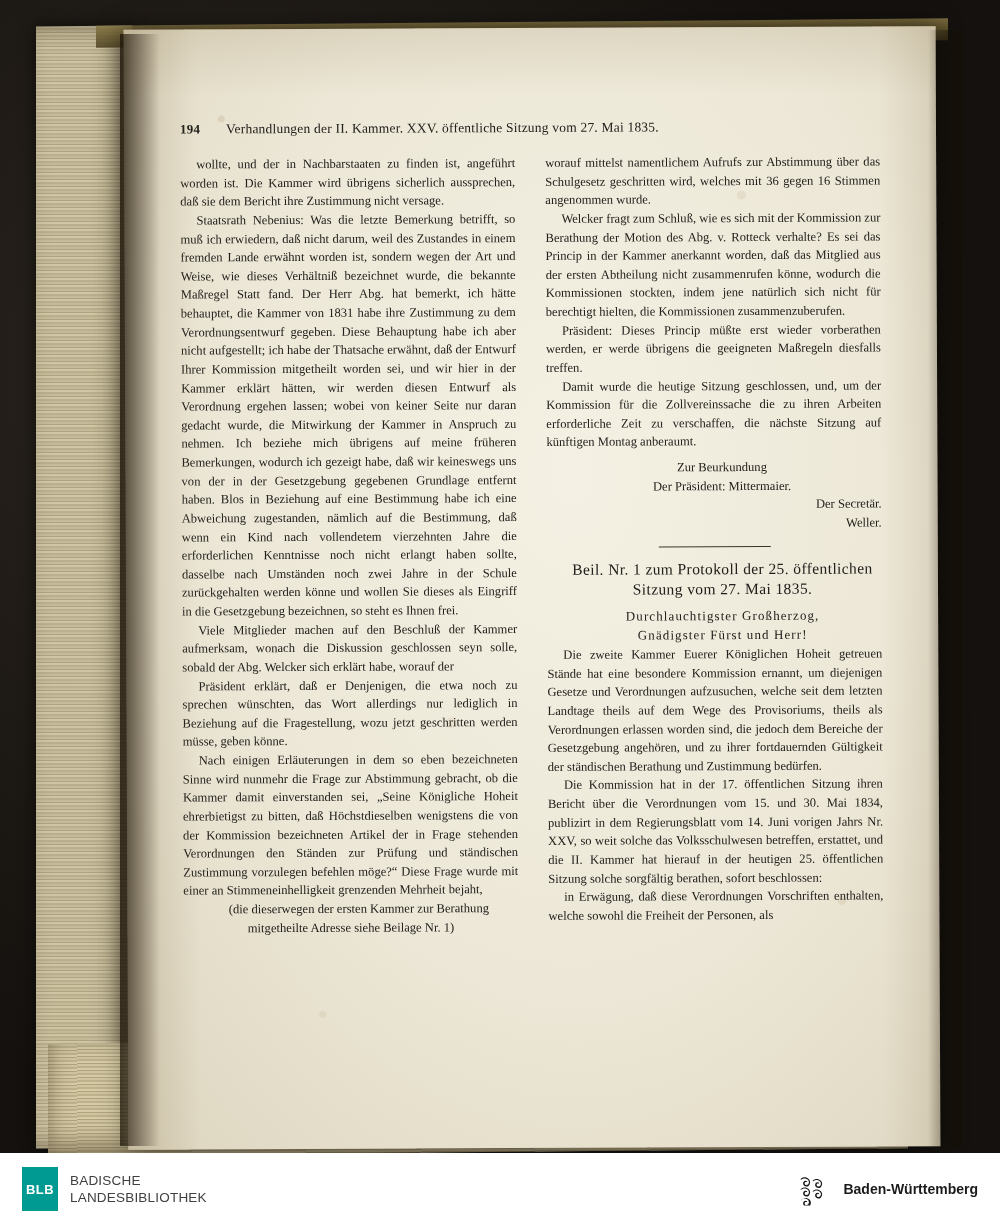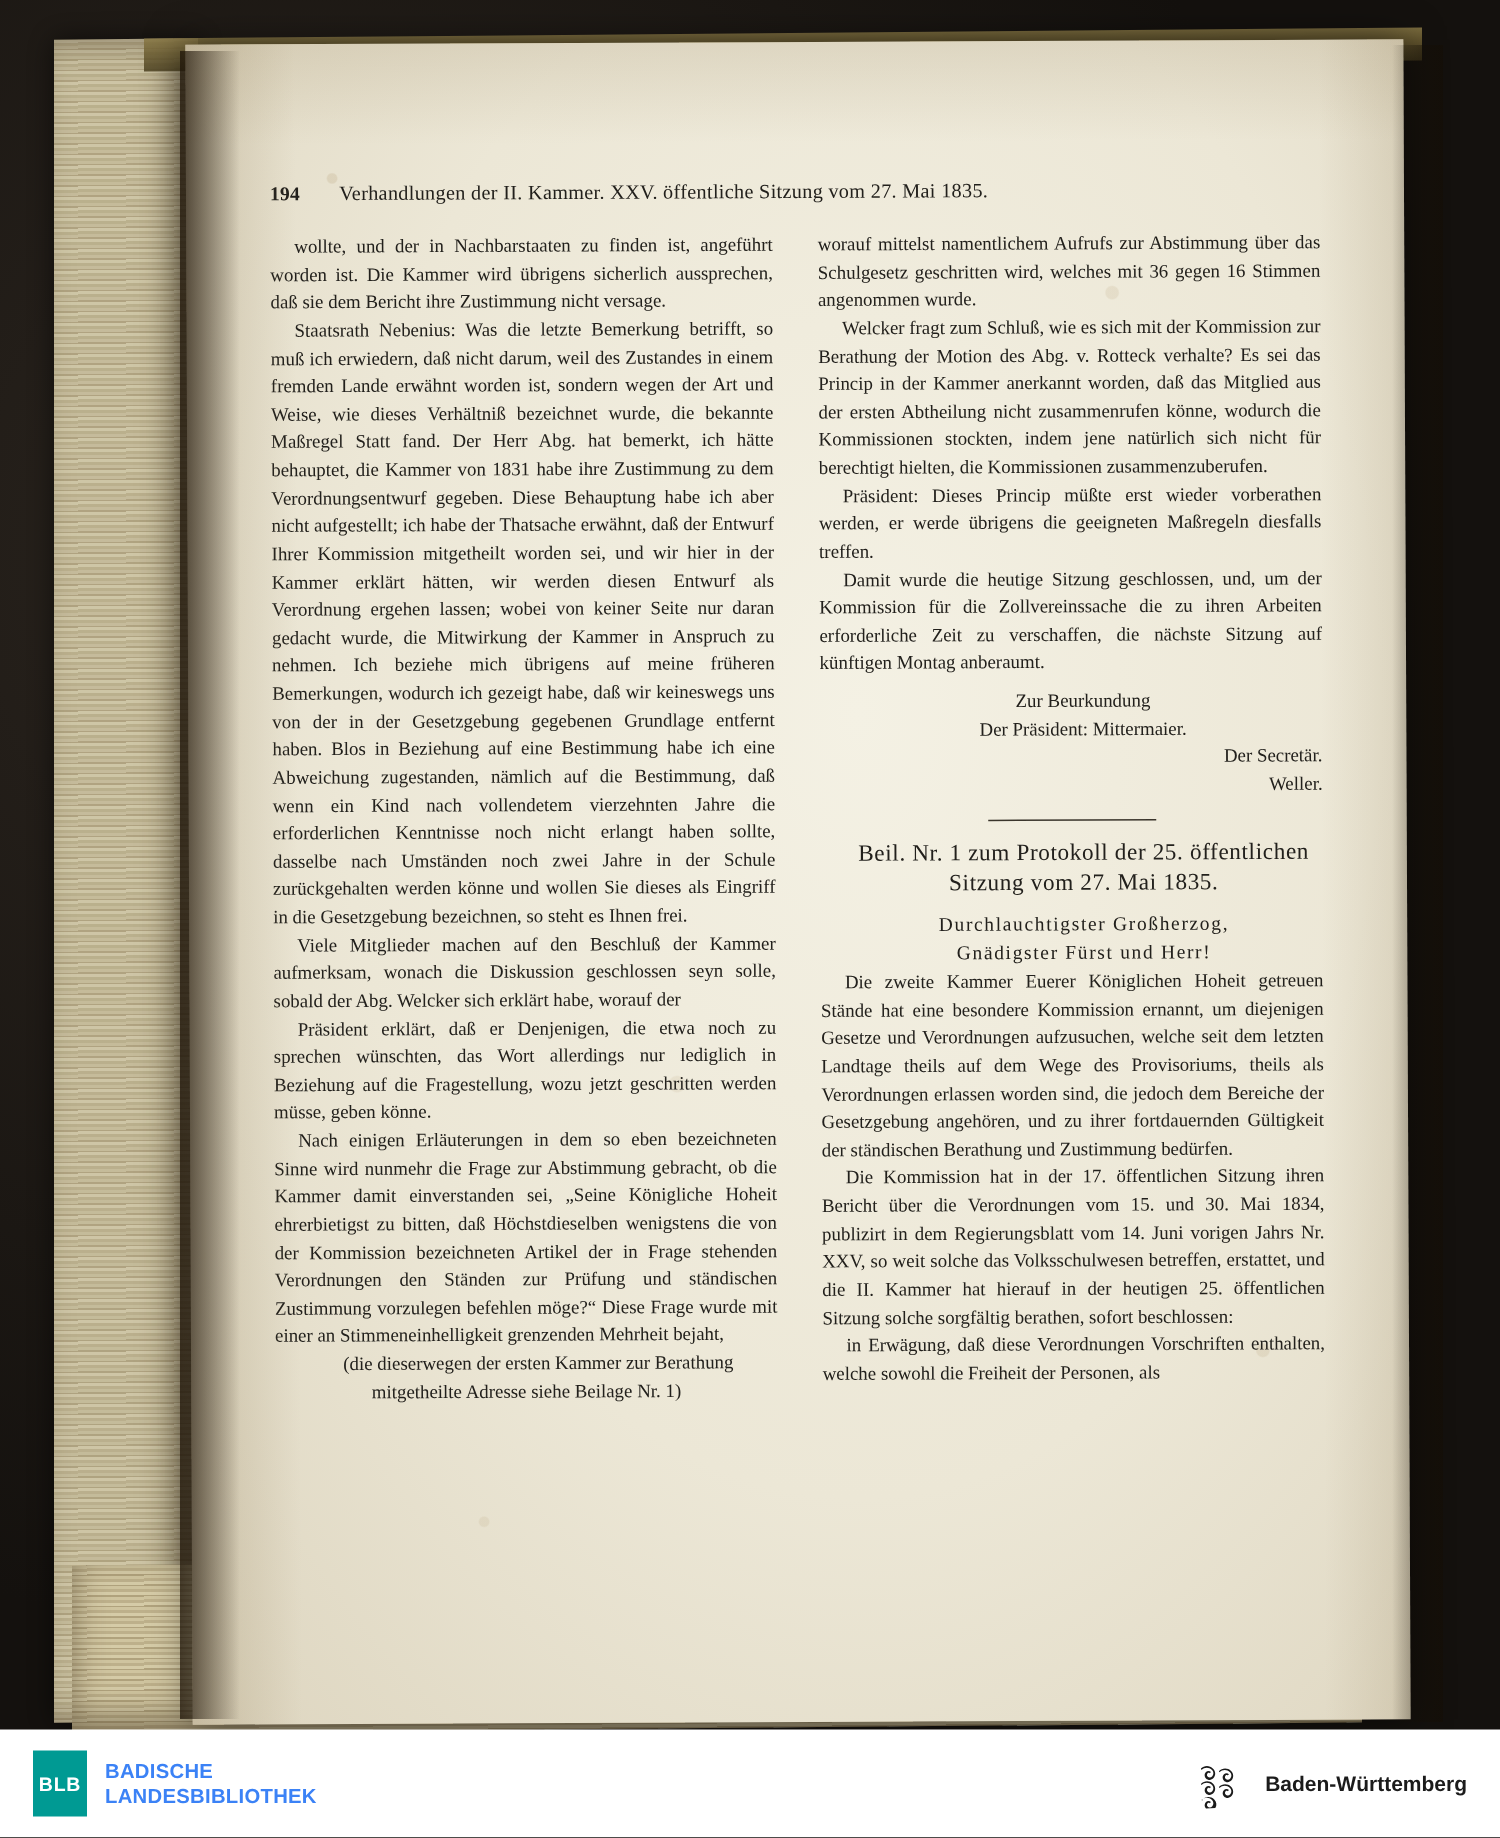--- a/index.html
+++ b/index.html
@@ -222,24 +222,24 @@
     font-family: "Liberation Sans", sans-serif;
     font-weight: bold;
     font-size: 13px;
     display: flex;
     align-items: center;
     justify-content: center;
     letter-spacing: .5px;
   }
   .brand-text {
     font-family: "Liberation Sans", sans-serif;
-    font-weight: bold;
+    font-weight: normal;
     font-size: 13.5px;
     line-height: 1.28;
-    color: #3b82f6;
+    color: #404040;
     letter-spacing: .2px;
   }
   .state {
     display: flex;
     align-items: center;
     gap: 12px;
     text-align: center;
   }
   .state-label {
     font-family: "Liberation Sans", sans-serif;

